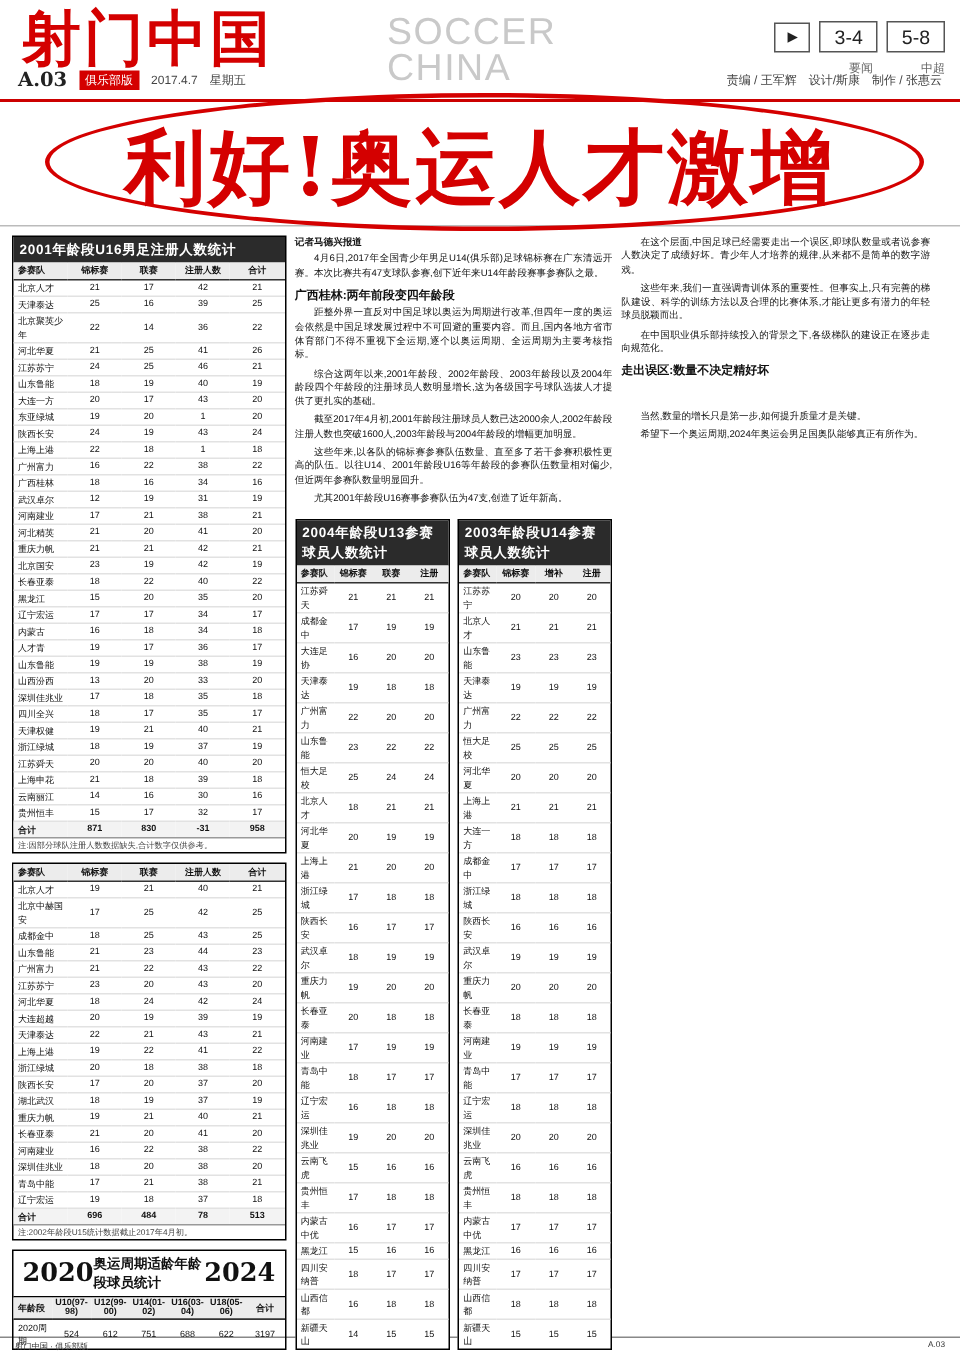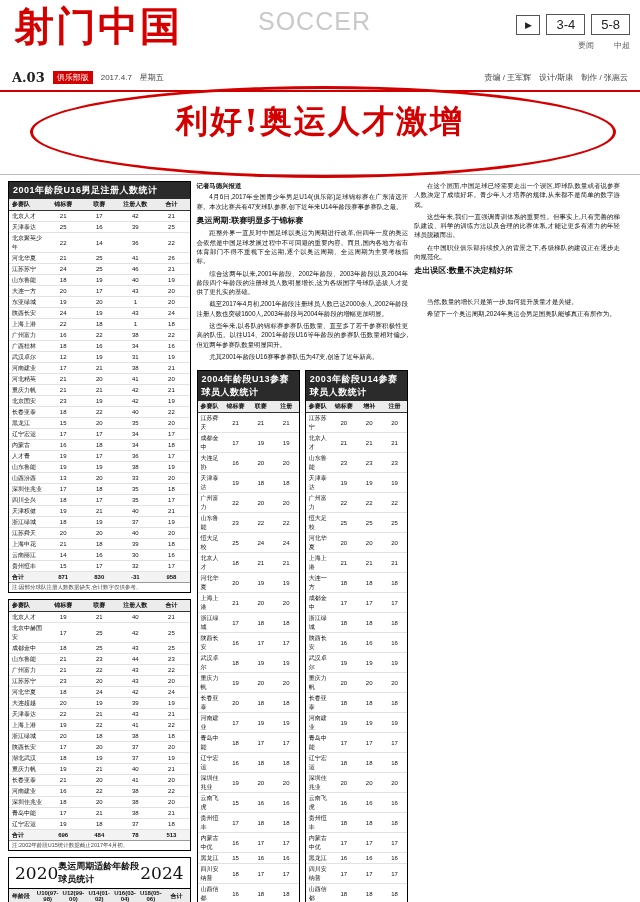--- a/index.html
+++ b/index.html
@@ -7,21 +7,21 @@
     width:640px;height:902px;overflow:hidden;
     background:#d8d8d8;
     font-family:"Liberation Sans","DejaVu Sans",sans-serif;
   }
   .page{
     position:relative;width:640px;height:902px;background:#fff;
     box-sizing:border-box;
   }
   
   .masthead{
-    position:relative;height:92px;border-bottom:2px solid #c00;
+    position:relative;height:68px;border-bottom:2px solid #c00;
     padding:12px 10px 0 10px;box-sizing:border-box;
   }
   .logo-cn{
     position:absolute;left:14px;top:6px;
     font-family:"DejaVu Serif","Liberation Serif",serif;
     font-weight:bold;font-size:40px;color:#d40000;letter-spacing:2px;
     line-height:1;
   }
   .logo-en{
     position:absolute;left:258px;top:10px;
@@ -34,21 +34,21 @@
   }
   .pn-box{
     border:1px solid #555;padding:2px 9px;font-size:13px;color:#222;background:#fff;
     font-family:"Liberation Sans",sans-serif;
   }
   .pn-play{
     width:22px;height:18px;border:1px solid #555;display:flex;align-items:center;
     justify-content:center;font-size:9px;color:#222;
   }
   .pn-sub{
-    position:absolute;right:10px;top:40px;display:flex;gap:20px;
+    position:absolute;right:10px;top:40px;display:flex;gap:32px;
     font-size:8px;color:#666;
   }
   .infobar{
     position:absolute;left:0;right:0;bottom:4px;height:18px;
     display:flex;align-items:center;gap:8px;padding:0 12px;box-sizing:border-box;
     font-size:8px;color:#444;
   }
   .infobar .a03{
     font-family:"DejaVu Serif",serif;font-size:13px;color:#222;font-weight:bold;
   }
@@ -56,21 +56,21 @@
     background:#d40000;color:#fff;padding:1px 4px;font-size:8px;
   }
   .infobar .sep{flex:1;}
   
   .headline-wrap{
     position:relative;height:82px;border-bottom:1px solid #bbb;
   }
   .headline{
     position:absolute;left:0;right:0;top:8px;text-align:center;
     font-family:"DejaVu Serif","Liberation Serif",serif;
-    font-weight:bold;font-size:32px;color:#d40000;letter-spacing:2px;
+    font-weight:bold;font-size:54px;color:#d40000;letter-spacing:2px;
   }
   .ellipse{
     position:absolute;left:30px;top:-6px;width:580px;height:86px;
     border:3px solid #d40000;border-radius:50%;pointer-events:none;
   }
   
   .content{
     display:flex;padding:6px 20px 4px 8px;box-sizing:border-box;gap:6px;
     height:740px;
   }
@@ -93,21 +93,21 @@
     text-align:center;font-size:6px;background:#ececec;
   }
   table.grid th:first-child,table.grid td:first-child{text-align:left;padding-left:3px;}
   table.grid td{padding:0.5px 1px;text-align:center;border-bottom:1px solid #e2e2e2;}
   table.grid tr:last-child td{border-bottom:none;}
   table.grid tr.total td{font-weight:bold;border-top:1px solid #333;background:#f3f3f3;}
   .tbl-note{font-size:5.5px;color:#444;padding:1px 3px;border-top:1px solid #999;}
   
   .yr-mod{border:1px solid #000;}
   .yr-head{display:flex;align-items:center;justify-content:space-between;padding:2px 6px;border-bottom:1px solid #000;}
-  .yr-big{font-family:"DejaVu Serif",serif;font-weight:normal;font-size:17px;color:#111;}
+  .yr-big{font-family:"DejaVu Serif",serif;font-weight:bold;font-size:17px;color:#111;}
   .yr-title{font-size:9px;font-weight:bold;color:#111;}
   
   .txt-col{font-size:6.4px;line-height:1.45;color:#111;text-align:justify;
     column-count:1;}
   .txt-col p{margin:0 0 3px 0;text-indent:2em;}
   .txt-col h4{
     margin:4px 0 2px 0;font-size:8px;color:#111;font-weight:bold;text-indent:0;
   }
   .byline{font-size:6.4px;font-weight:bold;margin-bottom:2px;}
   .two-inner{display:flex;gap:5px;}
@@ -123,20 +123,21 @@
 </style>
 </head>
 <body>
 
 <div class="page">
 
   <div class="masthead">
     <div class="logo-cn">射门中国</div>
     <div class="logo-en">
       <span>SOCCER</span>
+      <small>CHINA</small>
     </div>
     <div class="page-nums">
       <div class="pn-play">▶</div>
       <div class="pn-box">3-4</div>
       <div class="pn-box">5-8</div>
     </div>
     <div class="pn-sub">
       <span>要闻</span>
       <span>中超</span>
     </div>
@@ -600,21 +601,21 @@
 
       </div>
 
     </div>
 
     <div class="col col-mid">
 
       <div class="txt-col">
         <div class="byline">记者马德兴报道</div>
         <p>4月6日,2017年全国青少年男足U14(俱乐部)足球锦标赛在广东清远开赛。本次比赛共有47支球队参赛,创下近年来U14年龄段赛事参赛队之最。</p>
-        <h4>奥运周期:联赛明显多于锦标赛</h4>
+        <h4>广西桂林:两年前段变四年龄段</h4>
         <p>距整外界一直反对中国足球以奥运为周期进行改革,但四年一度的奥运会依然是中国足球发展过程中不可回避的重要内容。而且,国内各地方省市体育部门不得不重视下全运期,逐个以奥运周期、全运周期为主要考核指标。</p>
         <p>综合这两年以来,2001年龄段、2002年龄段、2003年龄段以及2004年龄段四个年龄段的注册球员人数明显增长,这为各级国字号球队选拔人才提供了更扎实的基础。</p>
         <p>截至2017年4月初,2001年龄段注册球员人数已达2000余人,2002年龄段注册人数也突破1600人,2003年龄段与2004年龄段的增幅更加明显。</p>
         <p>这些年来,以各队的锦标赛参赛队伍数量、直至多了若干参赛积极性更高的队伍。以往U14、2001年龄段U16等年龄段的参赛队伍数量相对偏少,但近两年参赛队数量明显回升。</p>
         <p>尤其2001年龄段U16赛事参赛队伍为47支,创造了近年新高。</p>
       </div>
 
       <div class="two-inner">
         <div>
           <div class="tbl-mod">

